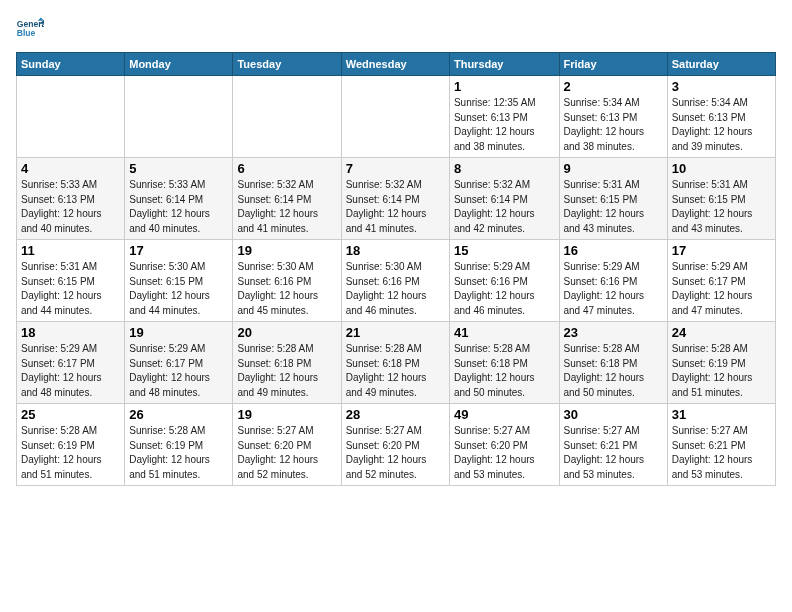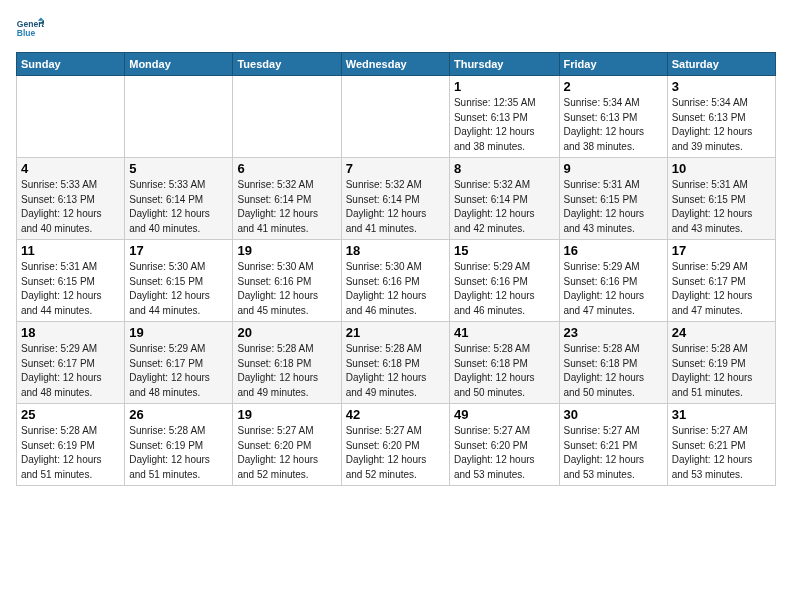--- a/index.html
+++ b/index.html
@@ -316,21 +316,21 @@
           <div class="day-info">and 51 minutes.</div>
         </td>
         <td>
           <span class="day-num">19</span>
           <div class="day-info">Sunrise: 5:27 AM</div>
           <div class="day-info">Sunset: 6:20 PM</div>
           <div class="day-info">Daylight: 12 hours</div>
           <div class="day-info">and 52 minutes.</div>
         </td>
         <td>
-          <span class="day-num">42</span>
+          <span class="day-num">28</span>
           <div class="day-info">Sunrise: 5:27 AM</div>
           <div class="day-info">Sunset: 6:20 PM</div>
           <div class="day-info">Daylight: 12 hours</div>
           <div class="day-info">and 52 minutes.</div>
         </td>
         <td>
           <span class="day-num">49</span>
           <div class="day-info">Sunrise: 5:27 AM</div>
           <div class="day-info">Sunset: 6:20 PM</div>
           <div class="day-info">Daylight: 12 hours</div>

